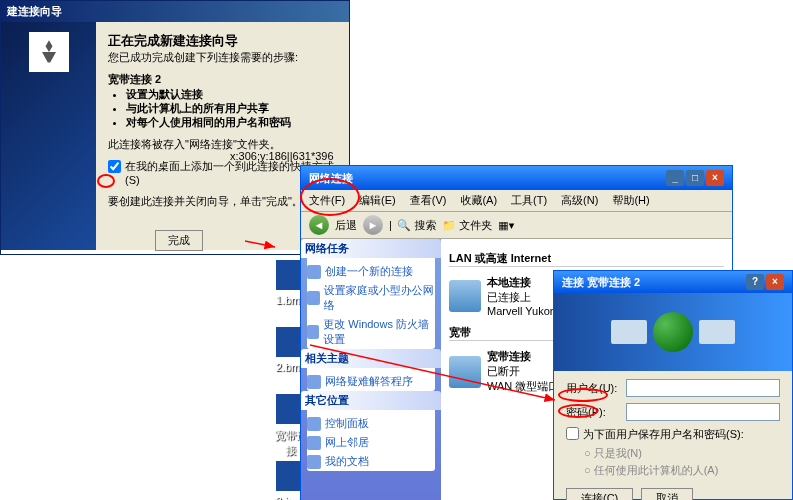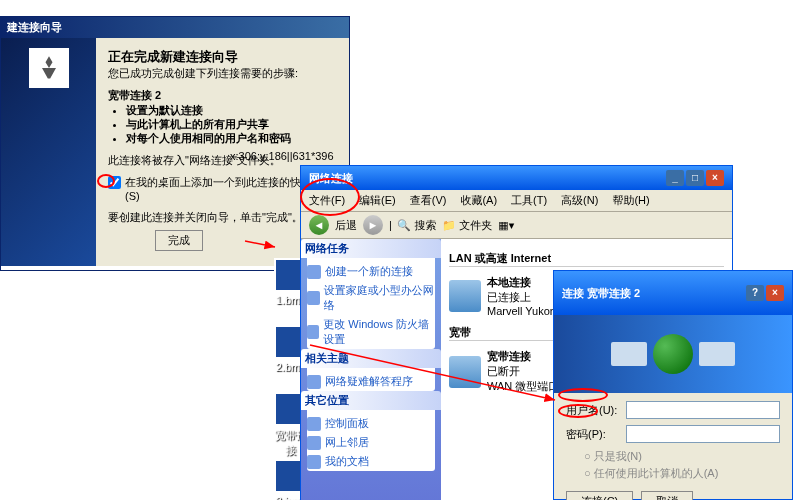--- a/index.html
+++ b/index.html
@@ -1,17 +1,17 @@
 <!DOCTYPE html>
 <html><head>
 <meta charset="utf-8">
 <style>
 *{margin:0;padding:0;box-sizing:border-box;font-family:"SimSun","Microsoft YaHei",sans-serif;font-size:11px}
 body{width:793px;height:500px;background:#fff;position:relative;overflow:hidden}
-.wizard{position:absolute;left:0;top:16px;width:350px;height:255px;border:1px solid #0a246a}
+.wizard{position:absolute;left:0;top:0;width:350px;height:255px;border:1px solid #0a246a}
 .wizard-tb{background:linear-gradient(to right,#0a246a,#3a6ea5);color:#fff;padding:3px 6px;font-size:11px;font-weight:bold}
 .wizard-body{background:#ece9d8;height:228px;display:flex}
 .wizard-left{width:95px;background:linear-gradient(135deg,#0a1e50,#1a4a9c);position:relative}
 .wizard-icon{background:#fff;width:40px;height:40px;margin:10px auto;display:flex;align-items:center;justify-content:center}
 .wizard-right{flex:1;padding:10px 12px;color:#000}
 .wizard-right h3{font-size:13px;font-weight:bold;}
 .wizard-right p{margin-bottom:8px;line-height:14px}
 .wizard-right ul{font-weight:bold;margin-left:18px;margin-bottom:8px}
 .wizard-right ul li{list-style:disc;line-height:14px}
 .wizard-chk{display:flex;align-items:flex-start;gap:4px;margin-bottom:8px}
@@ -40,21 +40,21 @@
 .exp-side{width:140px;background:linear-gradient(to bottom,#7aa1e6,#6375d6);padding:6px;overflow:hidden}
 .side-box{background:#fff;border-radius:3px;margin-bottom:6px;font-size:10px}
 .side-box h4{background:linear-gradient(to right,#fff,#c6d3f7);color:#003399;padding:2px 4px;margin:-6px -6px 4px -6px;border-radius:3px 3px 0 0;font-weight:bold}
 .side-box .item{color:#215dc6;padding:2px 0;display:flex;align-items:center;gap:4px}
 .side-box .icon{width:14px;height:14px;background:#7aa1e6;display:inline-block;border-radius:2px}
 .exp-main{flex:1;padding:8px;background:#fff}
 .section-title{font-weight:bold;font-size:11px;margin:4px 0;border-bottom:1px solid #ccc}
 .conn-item{display:flex;align-items:center;gap:6px;padding:4px 0;font-size:10px}
 .conn-item .conn-icon{width:32px;height:32px;background:linear-gradient(#9cc5e8,#4a8cc8);border-radius:3px}
 .dial{position:absolute;right:0;top:270px;width:240px;height:230px;border:1px solid #0054e3;background:#ece9d8}
-.dial-tb{background:linear-gradient(to bottom,#3a95ff,#0054e3);color:#fff;padding:14px 8px;font-weight:bold;display:flex;justify-content:space-between;align-items:center}
+.dial-tb{background:linear-gradient(to bottom,#3a95ff,#0054e3);color:#fff;padding:3px 8px;font-weight:bold;display:flex;justify-content:space-between;align-items:center}
 .dial-tb .ctrls{display:flex;gap:2px}
 .dial-tb .ctrls span{width:18px;height:16px;background:#d04a2a;text-align:center;line-height:15px;color:#fff;font-size:10px;border-radius:2px}
 .dial-tb .ctrls span:first-child{background:#3a6ea5}
 .dial-banner{height:78px;background:linear-gradient(to right,#1a4a9c,#3a95ff);display:flex;align-items:center;justify-content:center}
 .dial-banner .globe{width:40px;height:40px;border-radius:50%;background:radial-gradient(circle at 30% 30%,#5b5,#060)}
 .dial-banner .laptop{width:36px;height:24px;background:#cde;border-radius:2px;margin:0 6px}
 .dial-form{padding:8px 12px}
 .dial-row{display:flex;align-items:center;gap:4px;margin-bottom:6px;font-size:11px}
 .dial-row label{width:56px}
 .dial-row input[type=text],.dial-row input[type=password]{flex:1;border:1px solid #7f9db9;padding:2px;font-size:11px;background:#fff}
@@ -223,20 +223,24 @@
   </div>
   <div class="dial-form">
     <div class="dial-row">
       <label>用户名(U):</label>
       <input type="text" style="">
     </div>
     <div class="dial-row">
       <label>密码(P):</label>
       <input type="password" style="">
     </div>
+    <div class="dial-chk">
+      <input type="checkbox" style="">
+      <span>为下面用户保存用户名和密码(S):</span>
+    </div>
     <div class="dial-radios">
       <div>○ <span>只是我(N)</span></div>
       <div>○ <span>任何使用此计算机的人(A)</span></div>
     </div>
   </div>
   <div class="dial-buttons">
     <button>连接(C)</button>
     <button>取消</button>
   </div>
 </div>

